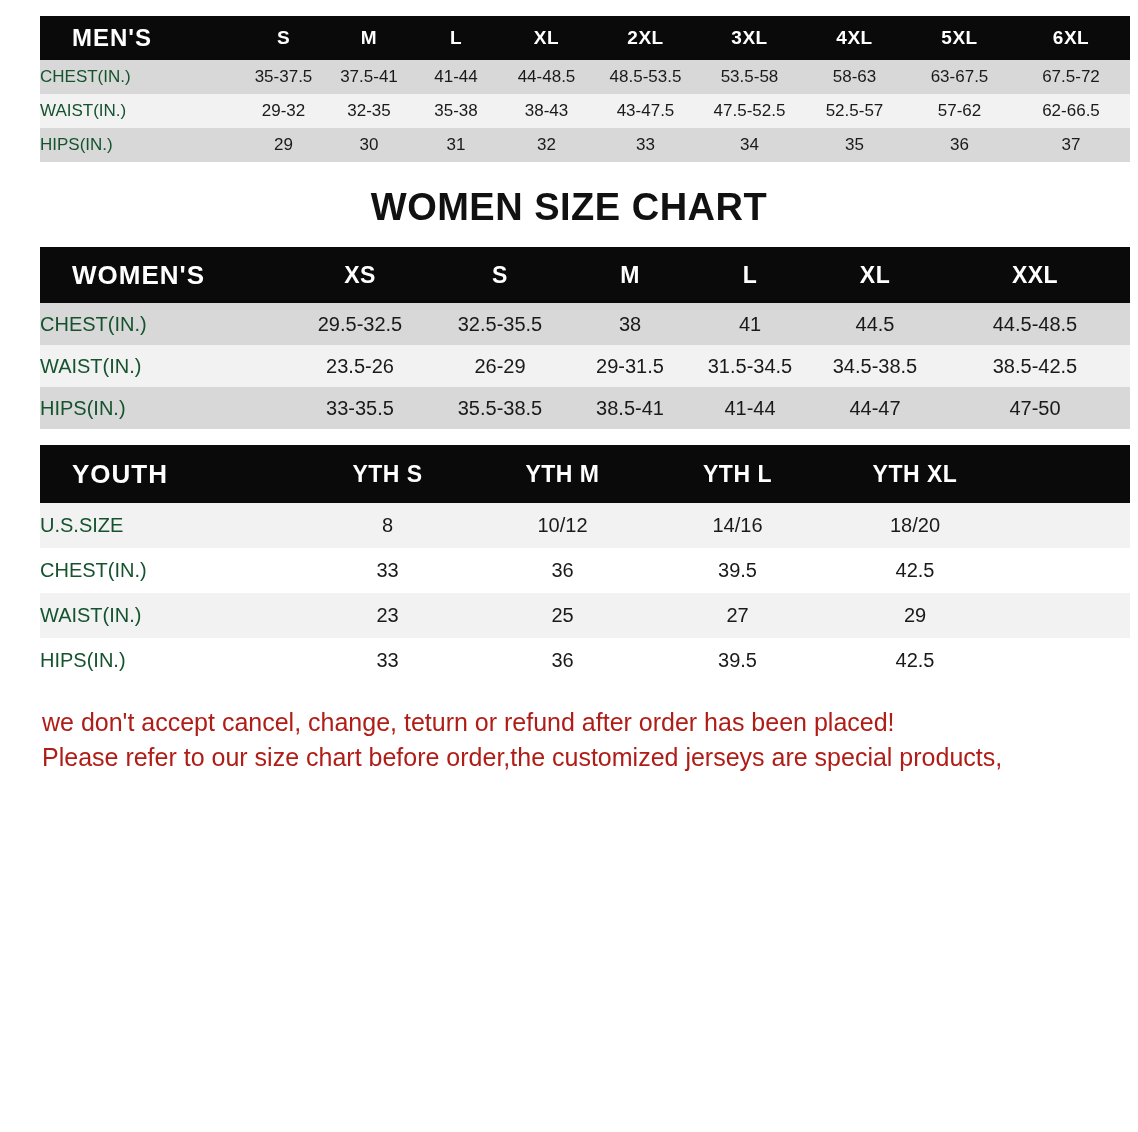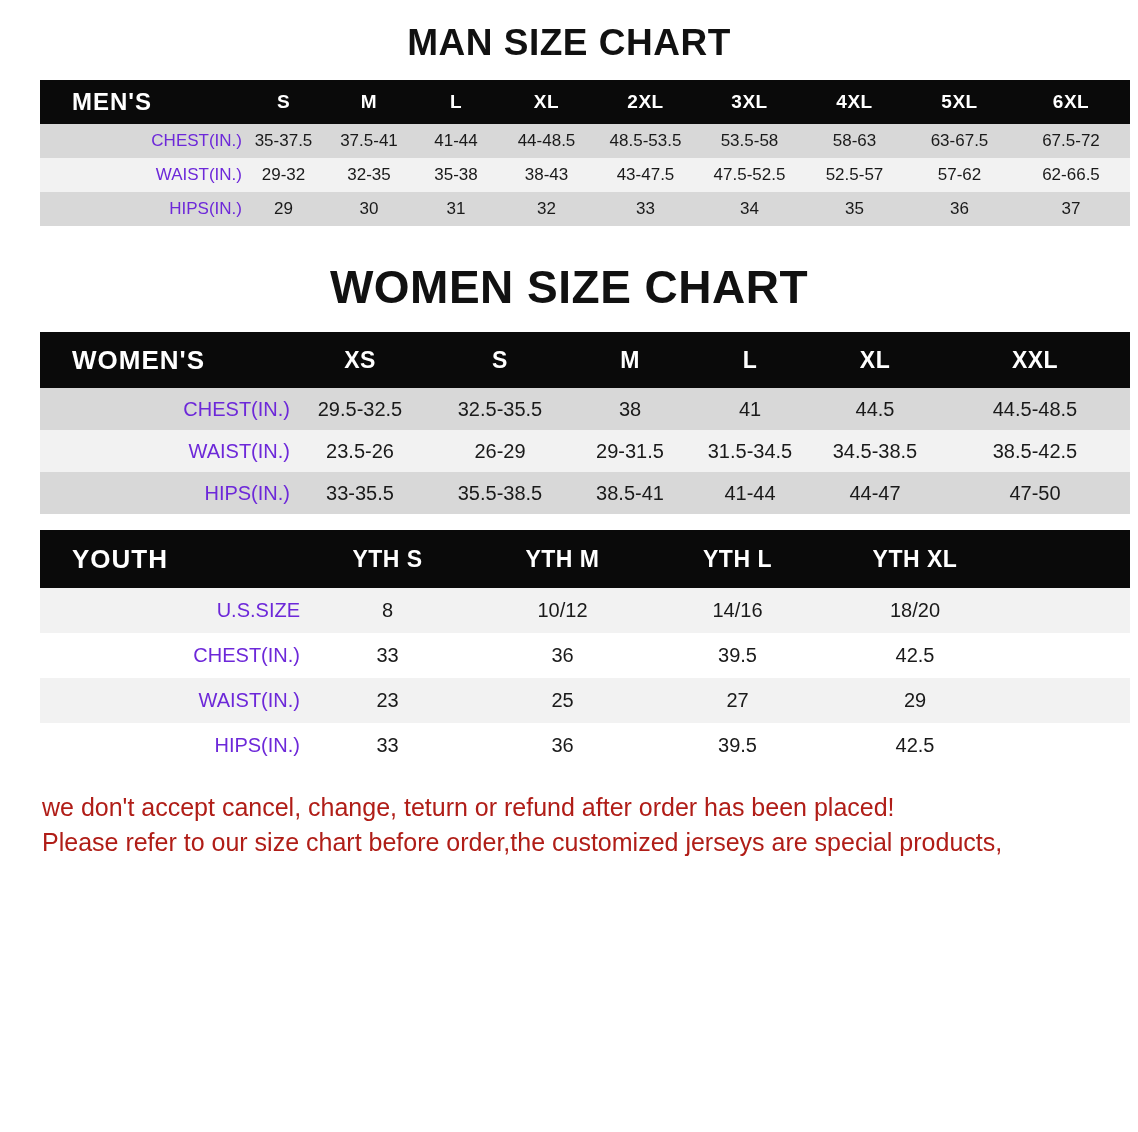--- a/index.html
+++ b/index.html
@@ -41,21 +41,21 @@
 
   
   .section-title {
     text-align: center;
     font-weight: bold;
     font-size: 37px;
     color: #111111;
     letter-spacing: 0.5px;
   }
   .section-title.man { margin-top: 22px; }
-  .section-title.women { margin-top: 34px; font-size: 46px; }
+  .section-title.women { margin-top: 24px; font-size: 38px; }
   .section-title.youth { margin-top: 38px; font-size: 38px; }
 
   
   .table-wrap {
     margin: 0 40px;
   }
   table {
     width: 1058px;
     border-collapse: collapse;
     table-layout: fixed;
@@ -84,23 +84,23 @@
     font-size: 23px;
     letter-spacing: 1px;
   }
 
   tbody td {
     font-size: 18px;
     color: #1a1a1a;
     height: 35px;
   }
   tbody td.rowlabel {
-    text-align: right;
+    text-align: left;
     font-size: 18px;
-    color: #6d28d9;
+    color: #14532d;
   }
   tbody tr.alt-dark { background: #d8d8d8; }
   tbody tr.alt-light { background: #f2f2f2; }
 
   
   #men-table thead th { font-size: 19px; }
   #men-table thead th.rowlabel { font-size: 24px; }
   #men-table tbody td { height: 34px; font-size: 17px; }
   #men-table tbody td.rowlabel { font-size: 17px; }
 
@@ -130,21 +130,20 @@
     text-align: left;
   }
   .note div { white-space: nowrap; }
 </style>
 </head>
 <body>
 
 <div class="page">
 
 
-  <div class="section-title man">MAN SIZE CHART</div>
 
   <div class="table-wrap tbl-gap-men">
     <table id="men-table">
       <thead>
         <tr>
           <th class="rowlabel" style="width:170px">MEN'S</th>
           <th style="width:83px">S</th>
           <th style="width:88px">M</th>
           <th style="width:86px">L</th>
           <th style="width:95px">XL</th>

